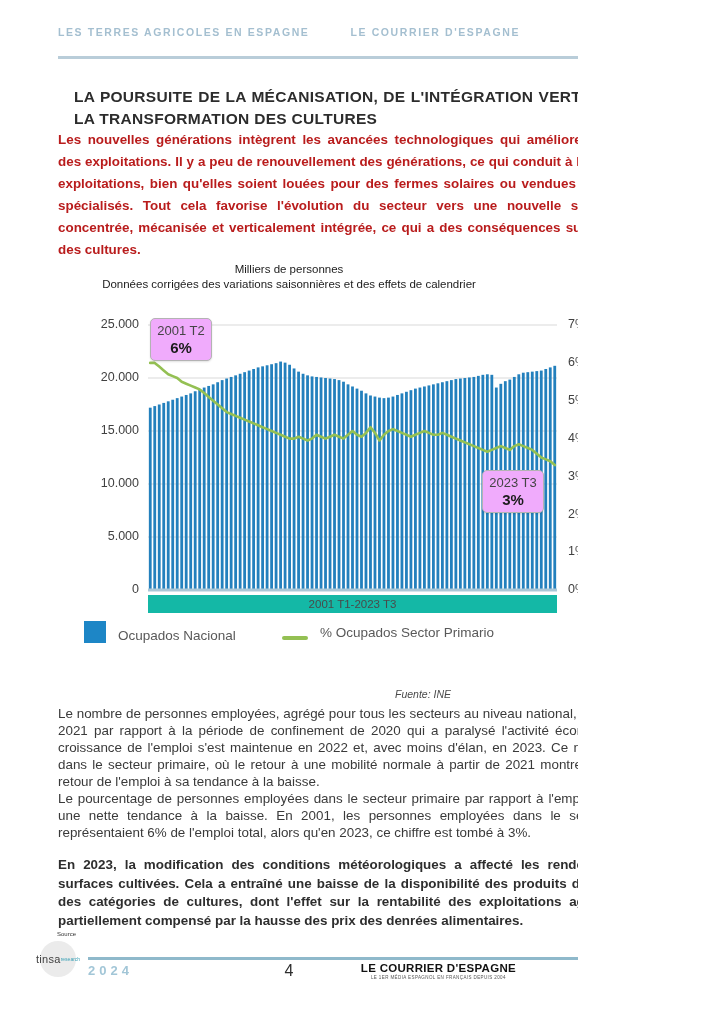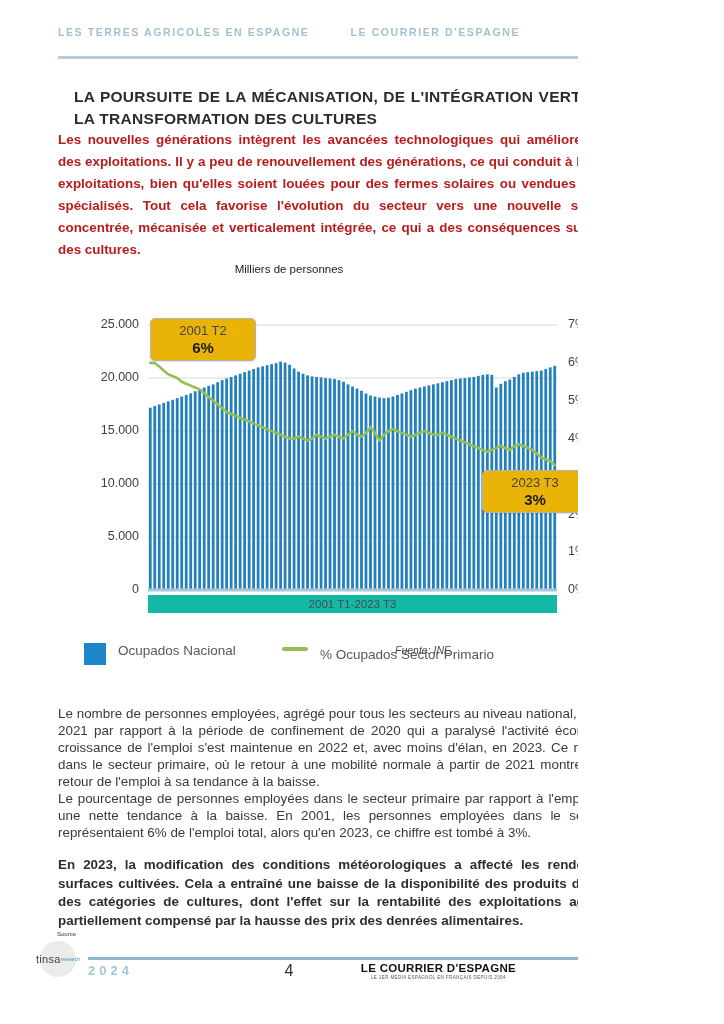--- a/index.html
+++ b/index.html
@@ -21,34 +21,34 @@
   .body-block{position:absolute;left:58px;top:705px;width:612px;font-size:13.4px;color:#3a3a3a;
         line-height:17px;text-align:justify;}
   .body-block p{margin:0;}
   .closing{position:absolute;left:58px;top:856px;width:612px;font-size:13.4px;font-weight:bold;
         color:#2e2e2e;line-height:18.5px;text-align:justify;}
 
   
   .chart-titles{position:absolute;left:0;right:0;top:262px;text-align:center;font-size:11.5px;
         line-height:15px;color:#1c1c1c;}
   .chart-svg{position:absolute;left:95px;top:312px;}
-  .ann{position:absolute;background:#eab308;border:1.5px solid #b3b3b3;border-radius:5px;
-        box-shadow:0 1px 2px rgba(0,0,0,.12);text-align:center;padding:4px 26px;z-index:3;}
+  .ann{position:absolute;background:#f0abfc;border:1.5px solid #b3b3b3;border-radius:5px;
+        box-shadow:0 1px 2px rgba(0,0,0,.12);text-align:center;padding:4px 4px;z-index:3;}
   .ann .ann-label{font-size:13px;color:#454545;}
   .ann .ann-value{font-size:15px;font-weight:bold;color:#1b1b1b;margin-top:1px;}
   .ann1{left:150px;top:318px;width:52px;}
   .ann2{left:482px;top:470px;width:52px;}
   .xband{position:absolute;left:148px;top:595px;width:409px;height:18px;background:#14b8a6;
         font-size:11.5px;color:#4a4a4a;text-align:center;line-height:18px;}
   .legend{position:absolute;left:0;right:0;top:621px;display:flex;justify-content:center;
         align-items:center;gap:46px;}
-  .legend-item{display:flex;align-items:flex-start;gap:12px;font-size:13.5px;color:#595959;margin-top:22px;}
+  .legend-item{display:flex;align-items:flex-end;gap:12px;font-size:13.5px;color:#595959;}
   .sw-square{width:22px;height:22px;display:inline-block;}
   .sw-line{width:26px;height:4px;border-radius:2px;display:inline-block;}
-  .fuente{position:absolute;right:127px;top:644px;font-size:10.5px;font-style:italic;color:#4a4a4a;}
+  .fuente{position:absolute;right:127px;top:688px;font-size:10.5px;font-style:italic;color:#4a4a4a;}
 
   
   .src-label{position:absolute;left:57px;top:931px;font-size:6px;color:#333;}
   .tinsa{position:absolute;left:40px;top:941px;width:36px;height:36px;border-radius:50%;
         background:#ebebeb;display:flex;flex-direction:row;align-items:center;justify-content:center;}
   .tinsa .t1{font-size:11px;color:#3f3f3f;letter-spacing:.3px;}
   .tinsa .t2{font-size:5px;color:#3aa0b5;margin-top:-1px;}
   .ftr-rule{position:absolute;left:88px;top:957px;width:560px;height:2.5px;background:#8fb9cb;}
   .ftr-year{position:absolute;left:88px;top:963px;font-size:13px;font-weight:bold;
         letter-spacing:4px;color:#a2c6d7;}
@@ -68,20 +68,21 @@
   <span class="hdr-left">LES TERRES AGRICOLES EN ESPAGNE</span>
   <span class="hdr-right">LE COURRIER D'ESPAGNE</span>
   <div class="hdr-rule"></div>
 
   <h1 class="doc-title" style="margin:16px;">LA POURSUITE DE LA MÉCANISATION, DE L'INTÉGRATION VERTICALE ET DE LA TRANSFORMATION DES CULTURES</h1>
 
   <p class="intro" style="margin:0;">Les nouvelles générations intègrent les avancées technologiques qui améliorent l'efficacité des exploitations. Il y a peu de renouvellement des générations, ce qui conduit à l'abandon des exploitations, bien qu'elles soient louées pour des fermes solaires ou vendues à des agents spécialisés. Tout cela favorise l'évolution du secteur vers une nouvelle structure plus concentrée, mécanisée et verticalement intégrée, ce qui a des conséquences sur la sélection des cultures.</p>
 
   <div class="chart-titles">
     <div>Milliers de personnes</div>
+    <div>Données corrigées des variations saisonnières et des effets de calendrier</div>
   </div>
 
   <svg id="chart-svg" class="chart-svg" width="530" height="300">
       <line x1="53" y1="225" x2="462" y2="225" stroke="#d9d9d9" stroke-width="1"></line>
       <line x1="53" y1="172" x2="462" y2="172" stroke="#d9d9d9" stroke-width="1"></line>
       <line x1="53" y1="119" x2="462" y2="119" stroke="#d9d9d9" stroke-width="1"></line>
       <line x1="53" y1="66" x2="462" y2="66" stroke="#d9d9d9" stroke-width="1"></line>
       <line x1="53" y1="13" x2="462" y2="13" stroke="#d9d9d9" stroke-width="1"></line>
       <text x="44" y="13" text-anchor="end" dominant-baseline="middle" font-size="12.5" fill="#414141" font-family="Liberation Sans, sans-serif">25.000</text>
       <text x="44" y="66" text-anchor="end" dominant-baseline="middle" font-size="12.5" fill="#414141" font-family="Liberation Sans, sans-serif">20.000</text>

